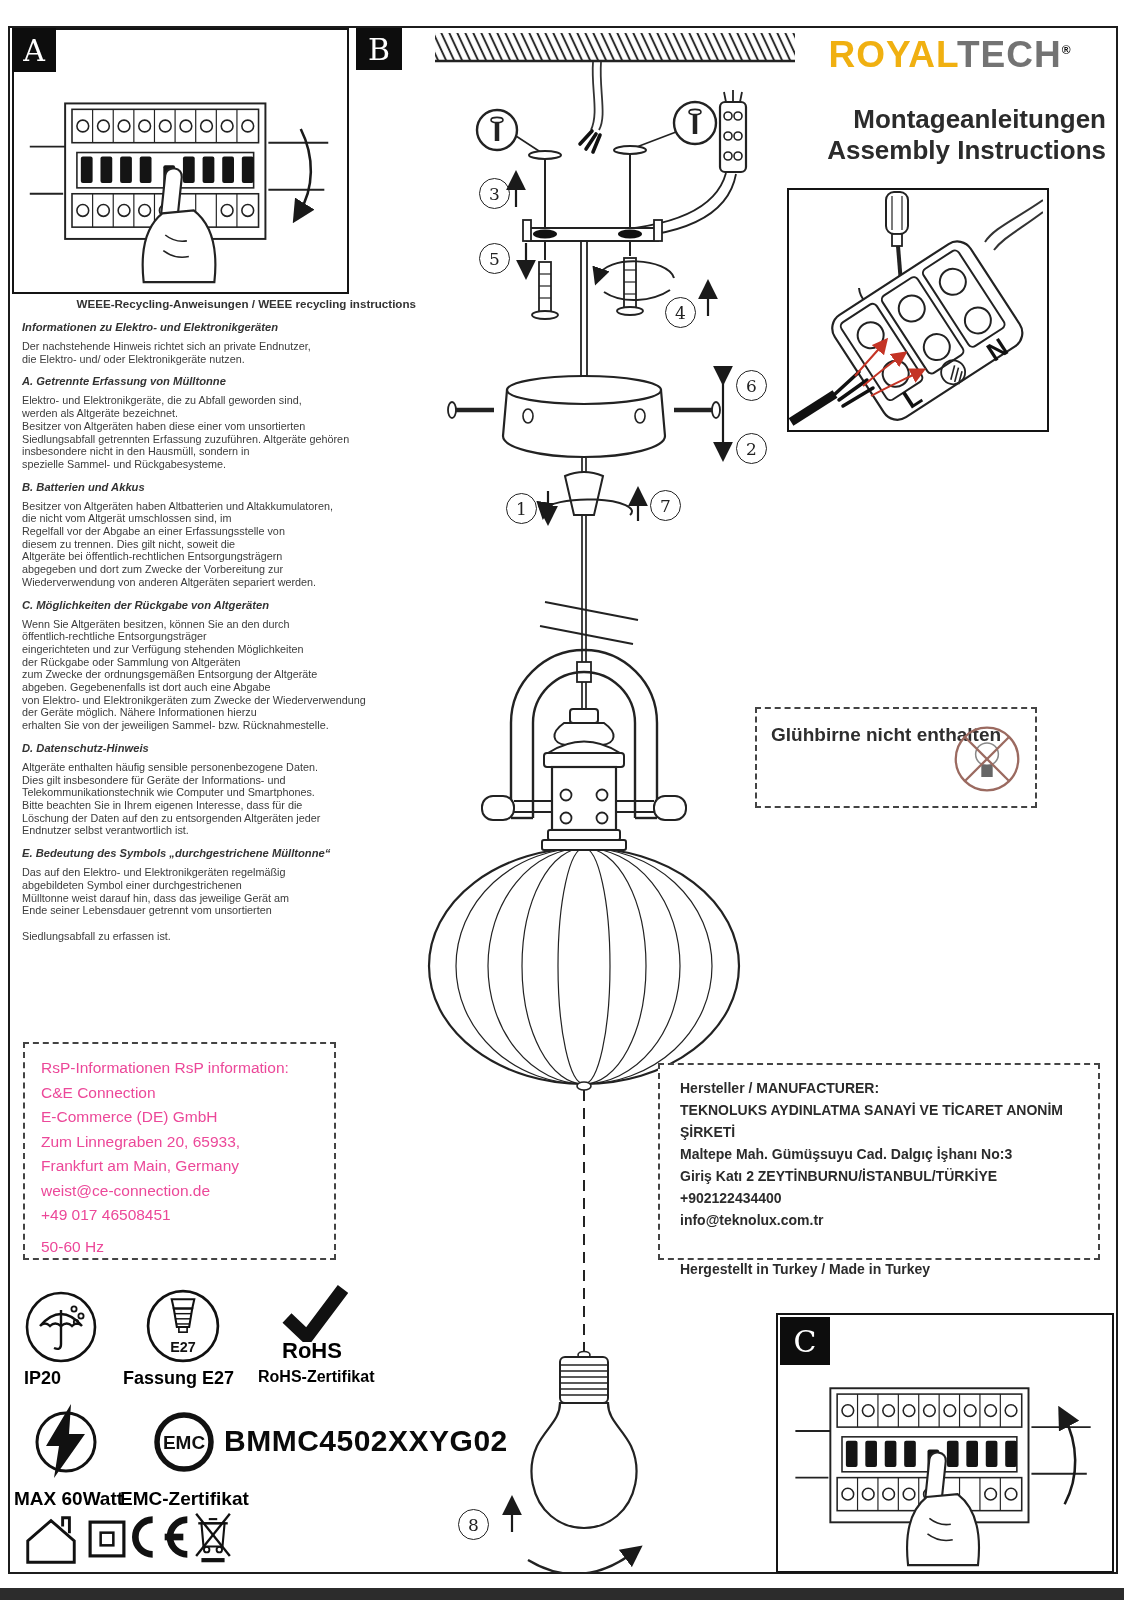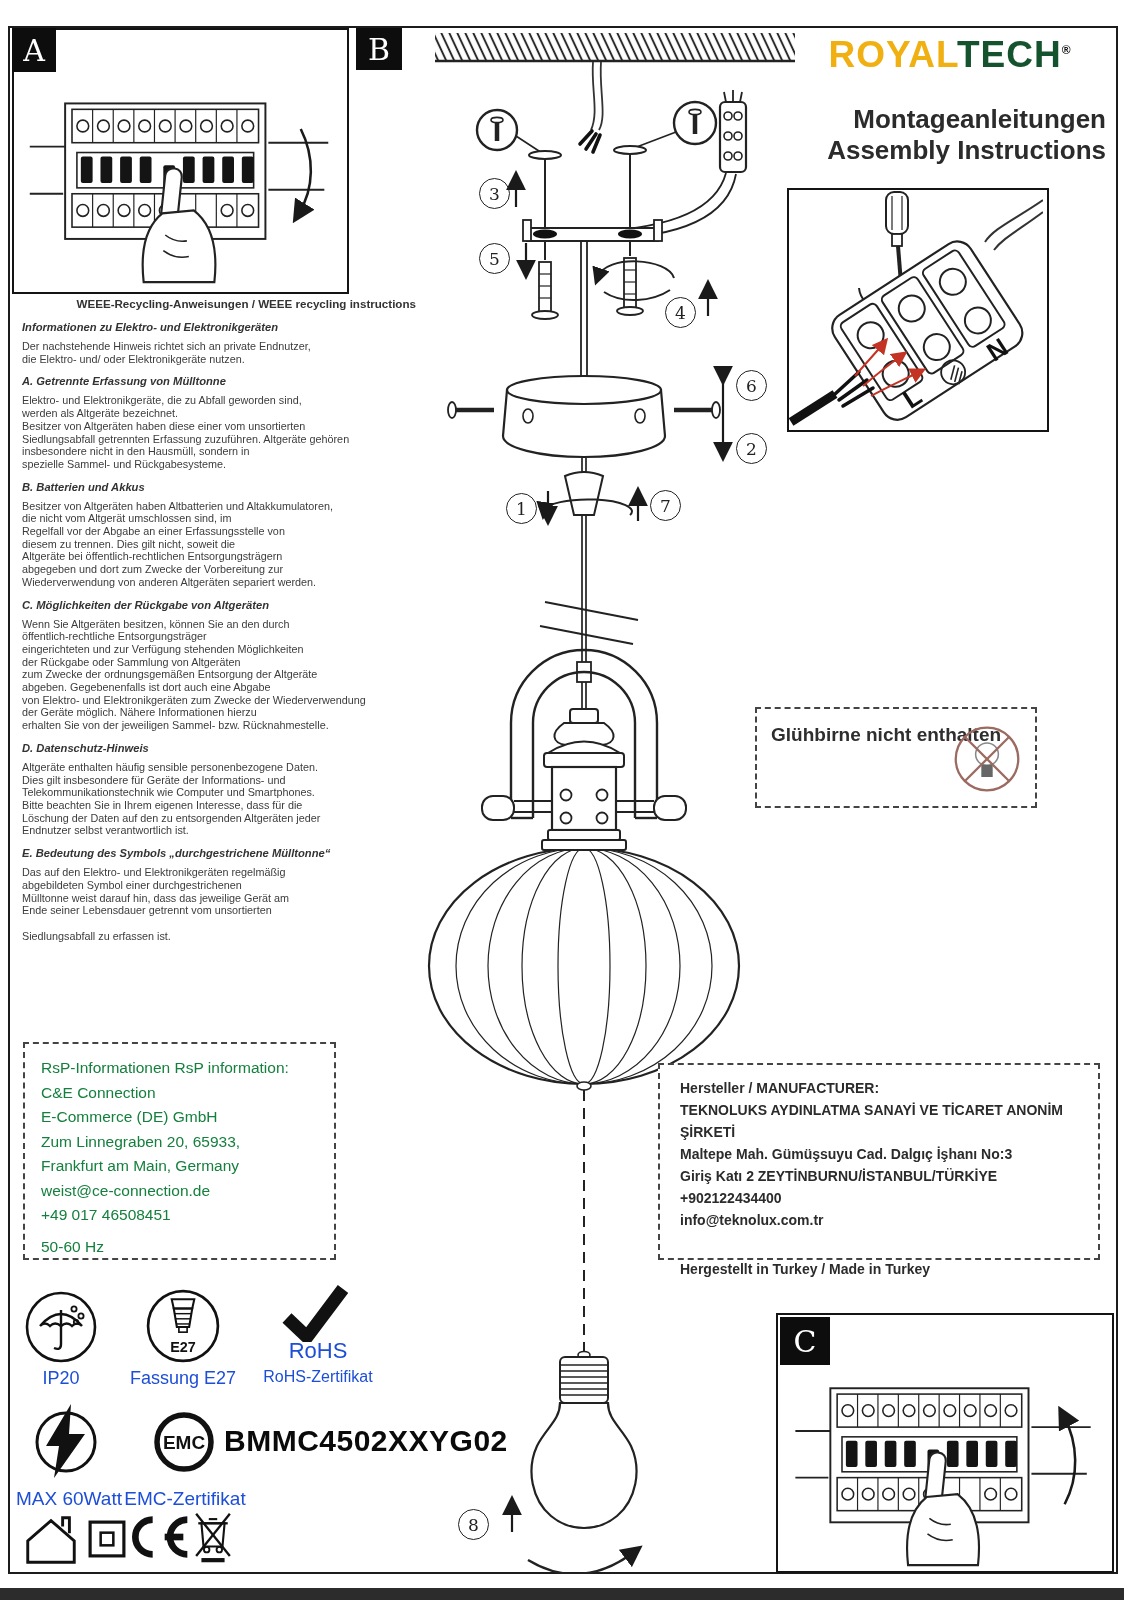--- a/index.html
+++ b/index.html
@@ -10,45 +10,45 @@
   .abs{position:absolute;}
   svg{display:block;}
   
   .panel{position:absolute;border:2.5px solid #141414;background:#fff;}
   .plabel{position:absolute;background:#0d0d0d;color:#fff;display:flex;align-items:center;justify-content:center;
           font-family:"DejaVu Serif",serif;font-size:30px;}
   
   .brand{position:absolute;left:795px;top:34px;width:310px;text-align:center;
          font-size:37px;font-weight:bold;letter-spacing:1px;white-space:nowrap;}
   .brand .royal{color:#F0B011;}
-  .brand .tech{color:#14532d;margin-top:28px;}
+  .brand .tech{color:#737373;margin-top:28px;}
   .brand sup{font-size:12px;vertical-align:super;color:#101010;}
   .titles{position:absolute;left:798px;top:104px;width:308px;text-align:right;
           font-size:26px;font-weight:bold;color:#2b2b2b;line-height:31px;}
   
   .weee{position:absolute;left:22px;top:297px;width:394px;color:#3c3c3c;}
   .weee-title{font-size:11.6px;font-weight:bold;color:#333;margin-bottom:11px;text-align:right;}
   .weee-h{font-size:11.2px;font-weight:bold;color:#333;margin:10px 0 7px 0;font-style:italic;}
   .weee-b{font-size:10.8px;line-height:12.7px;white-space:pre-line;}
   
   .dashed{position:absolute;border:2px dashed #444;background:#fff;}
   .rsp{left:23px;top:1042px;width:313px;height:218px;padding:12px 0 0 16px;box-sizing:border-box;
-       font-size:15.5px;color:#15803d;line-height:24.5px;}
+       font-size:15.5px;color:#ec4899;line-height:24.5px;}
   .rsp .gap{margin-top:7px;}
   .mfr{left:658px;top:1063px;width:442px;height:197px;padding:12px 0 0 20px;box-sizing:border-box;
        font-size:14px;font-weight:bold;color:#2b2b2b;line-height:22px;}
   .mfr .gap{margin-top:27px;}
   .bulbbox{left:755px;top:707px;width:282px;height:101px;padding:9px 0 0 14px;box-sizing:border-box;
            font-size:19px;font-weight:bold;color:#2e2e2e;line-height:33px;}
   
   .step{position:absolute;width:29px;height:29px;border:1.6px solid #222;border-radius:50%;
         display:flex;align-items:center;justify-content:center;
         font-family:"DejaVu Serif",serif;font-size:17px;color:#222;background:transparent;}
   
-  .clabel{position:absolute;font-weight:normal;color:#1d4ed8;text-align:center;}
+  .clabel{position:absolute;font-weight:bold;color:#000000;text-align:left;}
   .code{position:absolute;left:224px;top:1424px;font-size:30px;font-weight:bold;color:#0a0a0a;letter-spacing:0.5px;}
 </style>
 </head>
 <body>
 
 <div class="page">
 
   <div class="frame"></div>
 
   <svg class="abs" style="left:380px;top:28px;pointer-events:none;" width="420" height="1546" viewBox="0 0 420 1546">

